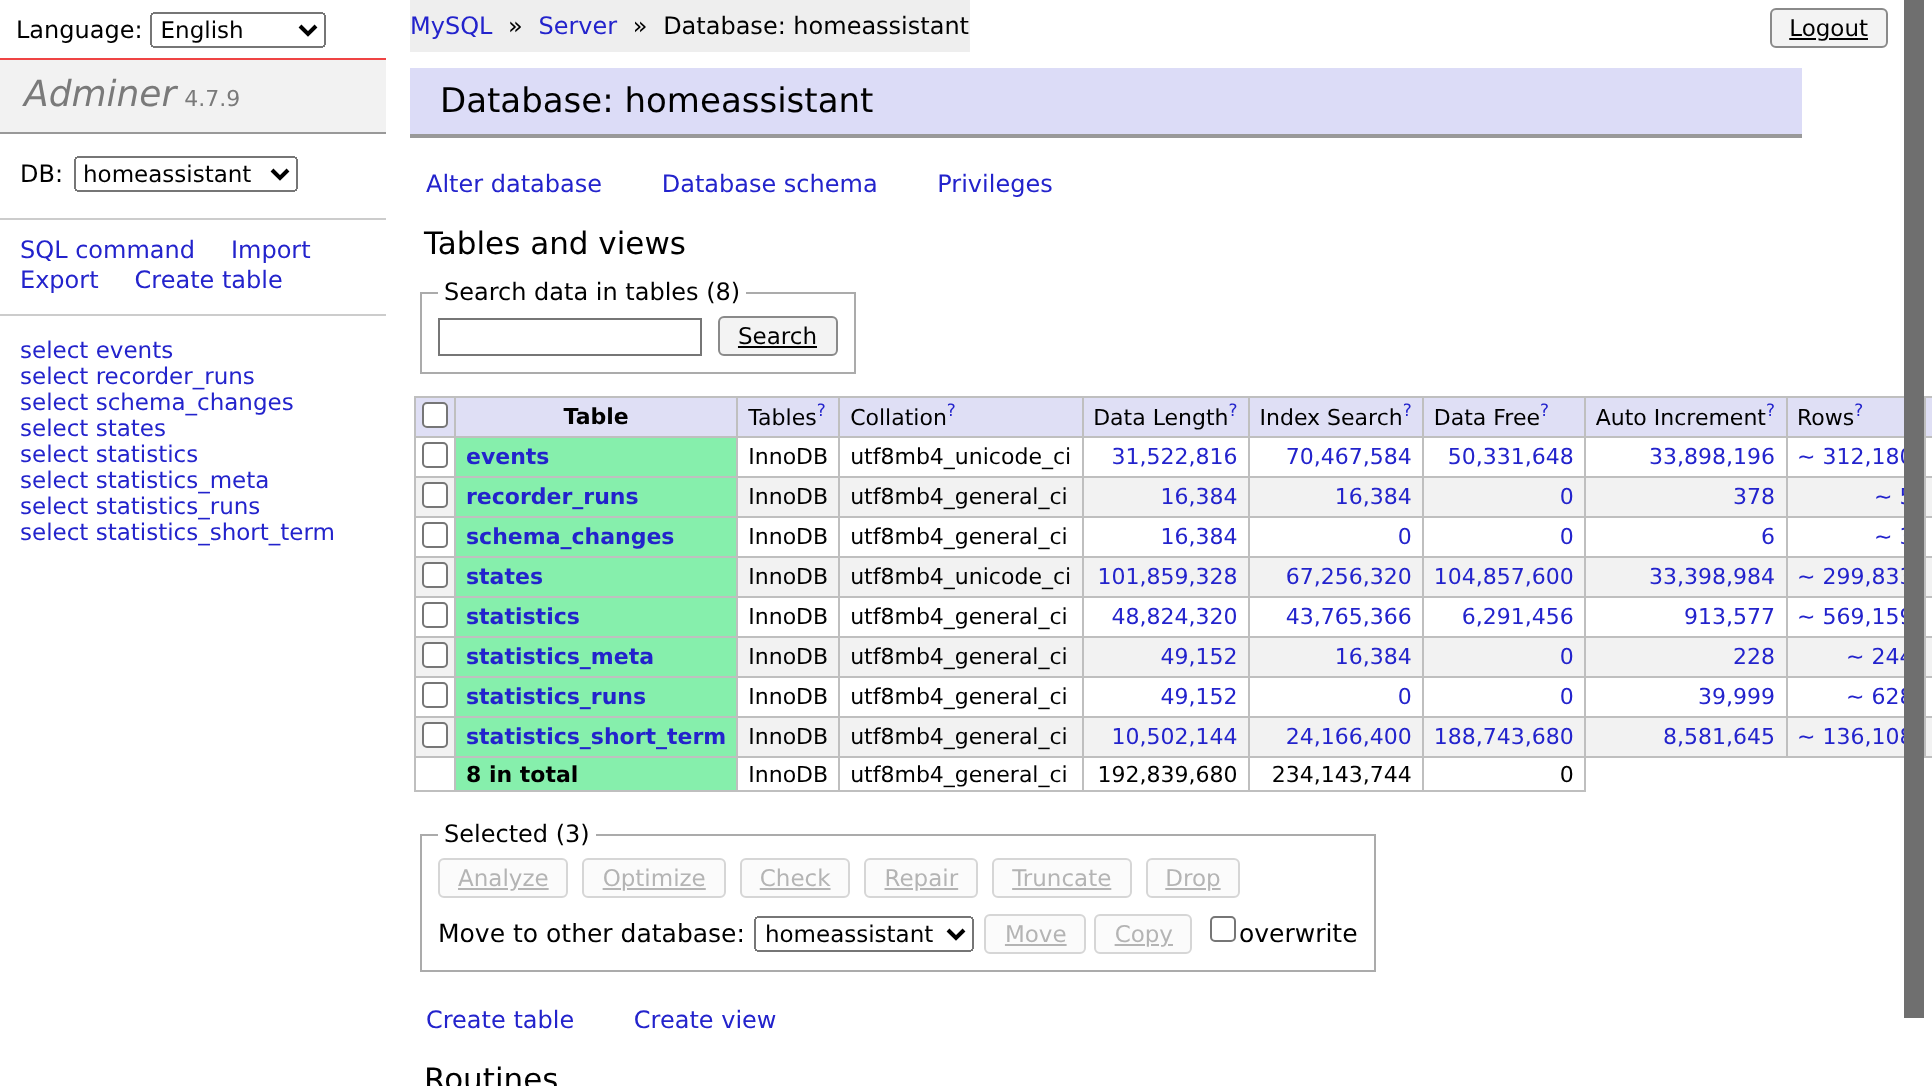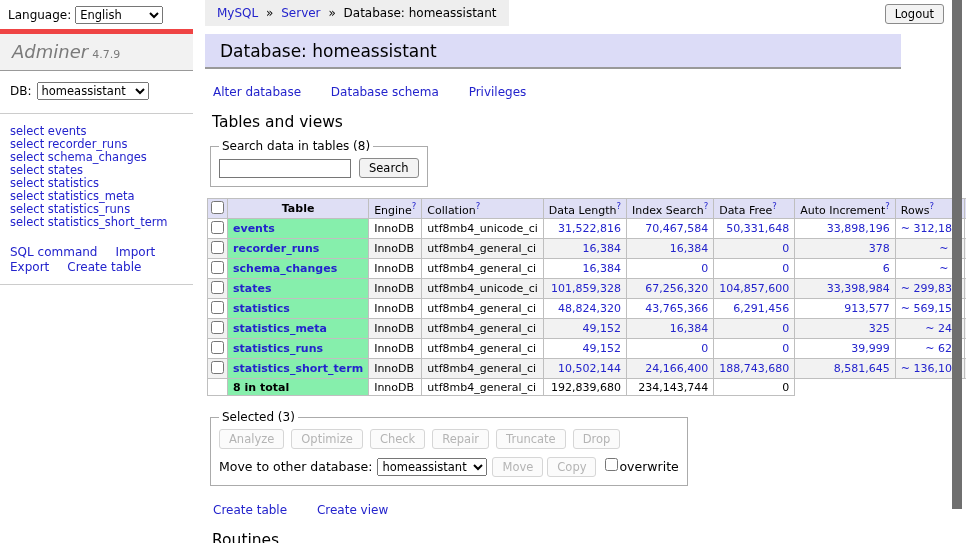--- a/index.html
+++ b/index.html
@@ -6,43 +6,43 @@
   html,body { margin:0; padding:0; }
   body {
     width:966px; height:543px; position:relative; overflow:hidden;
     background:#fff; color:#000;
     font-family:"DejaVu Sans", sans-serif; font-size:12.5px;
   }
   a { color:#2323cc; text-decoration:none; cursor:pointer; }
   button {
     font-family:"DejaVu Sans", sans-serif; font-size:11.5px;
     padding:2px 9px; background:#f3f3f3; border:1px solid #8a8a8a;
-    border-radius:3px; color:#000;
+    border-radius:3px; color:#000;text-decoration:underline;
   }
   button:disabled { color:#b4b4b4; border-color:#d6d6d6; background:#fbfbfb; }
   select, input[type=text] { font-family:"DejaVu Sans", sans-serif; font-size:11.5px; }
 
   
   #sidebar { position:absolute; left:0; top:0; width:193px; }
-  #lang-row { padding:6px 8px 5px 8px; border-bottom:5px solid #ef4444; font-size:12px; }
+  #lang-row { padding:6px 8px 5px 8px; border-bottom:1px solid #ef4444; font-size:12px; }
   #lang-row select { width:88px; margin-left:4px; }
   #logo { background:#f2f2f2; border-bottom:1px solid #999; padding:7px 12px 8px 12px; }
   #logo .brand { font-style:italic; font-size:18px; color:#7a7a7a; }
   #logo .ver { font-size:11px; color:#7a7a7a; margin-left:4px; }
   #db-row { padding:11px 8px 13px 10px; border-bottom:1px solid #ccc; font-size:12px; }
   #db-row select { width:112px; margin-left:5px; }
   #menu-links { padding:8px 8px 9px 10px; border-bottom:1px solid #ccc; font-size:12px; line-height:15px; }
   #menu-links a { margin-right:18px; }
   #table-links { padding:11px 8px 8px 10px; font-size:11.5px; }
   #table-links a { display:block; line-height:13px; margin-bottom:0; white-space:nowrap; }
 
   
   #breadcrumb {
     position:absolute; left:205px; top:0; height:26px; line-height:26px;
-    background:#eee; padding:0 12px; font-size:12px; white-space:nowrap;
+    background:#eee; padding:0 0; font-size:12px; white-space:nowrap;
   }
   #breadcrumb .sep { color:#000; margin:0 4px; }
   #logout-btn { position:absolute; top:4px; right:22px; }
 
   
   #page-title {
     position:absolute; left:205px; top:34px; width:696px; height:35px;
     background:#dcdcf7; border-bottom:2px solid #999;
     font-size:17px; line-height:35px; padding-left:15px; white-space:nowrap;
   }
@@ -95,38 +95,38 @@
 <div id="sidebar">
   <div id="lang-row">
     <span>Language:</span><select><option>English</option></select>
   </div>
   <div id="logo">
     <span class="brand">Adminer</span><span class="ver">4.7.9</span>
   </div>
   <div id="db-row">
     <span>DB:</span><select><option>homeassistant</option></select>
   </div>
+  <div id="menu-links">
+    <div>
+      <a>SQL command</a><a>Import</a>
+    </div>
+    <div>
+      <a>Export</a><a>Create table</a>
+    </div>
+  </div>
   <div id="table-links">
     <a>select events</a>
     <a>select recorder_runs</a>
     <a>select schema_changes</a>
     <a>select states</a>
     <a>select statistics</a>
     <a>select statistics_meta</a>
     <a>select statistics_runs</a>
     <a>select statistics_short_term</a>
   </div>
-  <div id="menu-links">
-    <div>
-      <a>SQL command</a><a>Import</a>
-    </div>
-    <div>
-      <a>Export</a><a>Create table</a>
-    </div>
-  </div>
 </div>
 
 <div id="breadcrumb">
   <a>MySQL</a>
   <span class="sep">»</span>
   <a>Server</a>
   <span class="sep">»</span>
   <span>Database: homeassistant</span>
 </div>
 <button id="logout-btn">Logout</button>
@@ -147,21 +147,21 @@
     <legend>Search data in tables (8)</legend>
     <input type="text" style="">
     <button>Search</button>
   </fieldset>
 
   <table>
     <thead>
       <tr>
         <th class="chk"><input type="checkbox" style=""></th>
         <th class="col-table">Table</th>
-        <td class="col-engine"><span>Engine</span><sup class="hlp">?</sup></td>
+        <td class="col-engine"><span>Tables</span><sup class="hlp">?</sup></td>
         <td class="col-collation"><span>Collation</span><sup class="hlp">?</sup></td>
         <td class="col-dlen"><span>Data Length</span><sup class="hlp">?</sup></td>
         <td class="col-ilen"><span>Index Search</span><sup class="hlp">?</sup></td>
         <td class="col-free"><span>Data Free</span><sup class="hlp">?</sup></td>
         <td class="col-ai"><span>Auto Increment</span><sup class="hlp">?</sup></td>
         <td class="col-rows"><span>Rows</span><sup class="hlp">?</sup></td>
         <td class="col-comment"></td>
       </tr>
     </thead>
     <tbody>
@@ -226,21 +226,21 @@
         <td></td>
       </tr>
       <tr class="odd">
         <td class="chk"><input type="checkbox" style=""></td>
         <th><a>statistics_meta</a></th>
         <td>InnoDB</td>
         <td>utf8mb4_general_ci</td>
         <td class="num"><a>49,152</a></td>
         <td class="num"><a>16,384</a></td>
         <td class="num"><a>0</a></td>
-        <td class="num"><a>325</a></td>
+        <td class="num"><a>228</a></td>
         <td class="num"><a>~ 244</a></td>
         <td></td>
       </tr>
       <tr>
         <td class="chk"><input type="checkbox" style=""></td>
         <th><a>statistics_runs</a></th>
         <td>InnoDB</td>
         <td>utf8mb4_general_ci</td>
         <td class="num"><a>49,152</a></td>
         <td class="num"><a>0</a></td>

